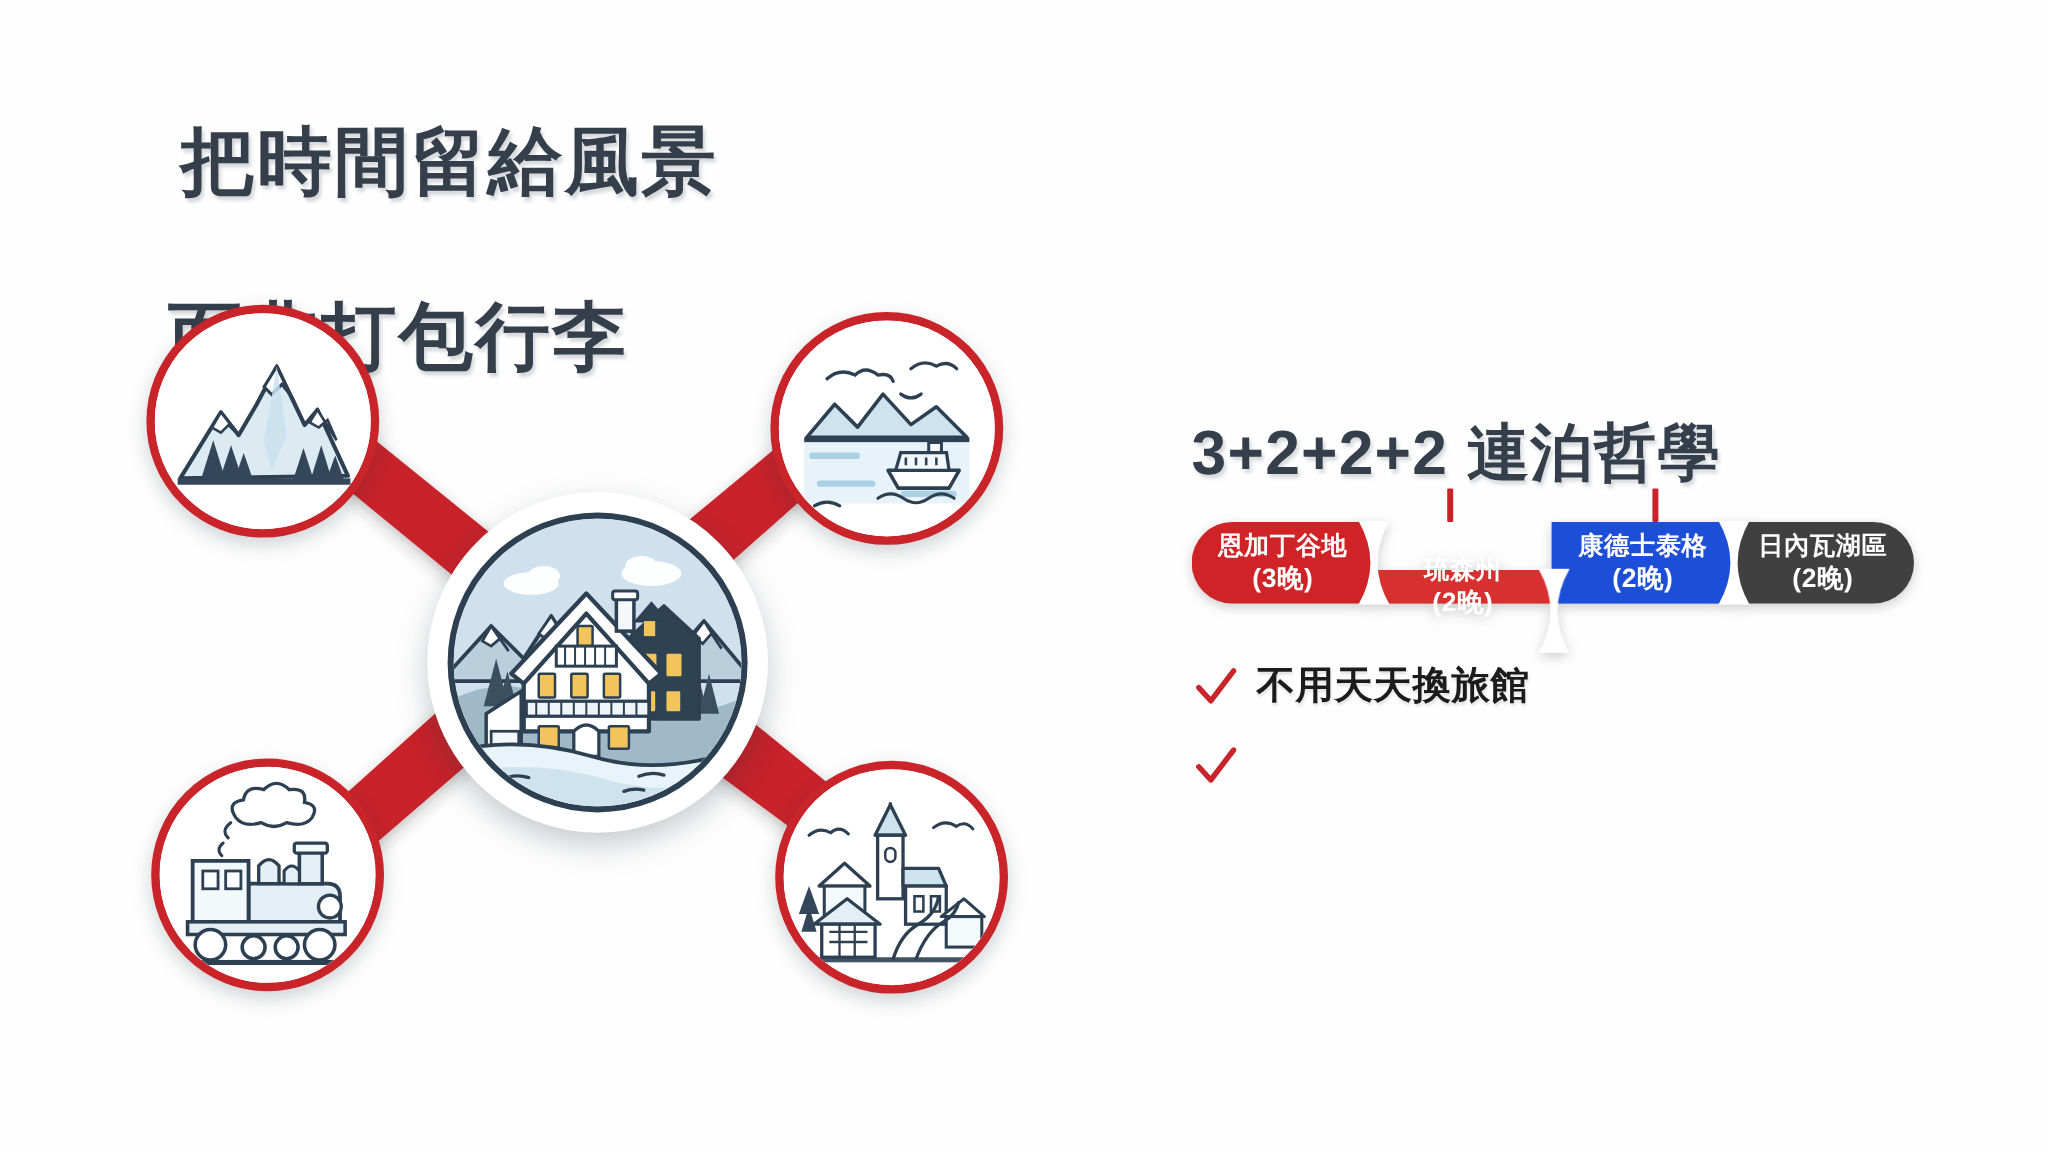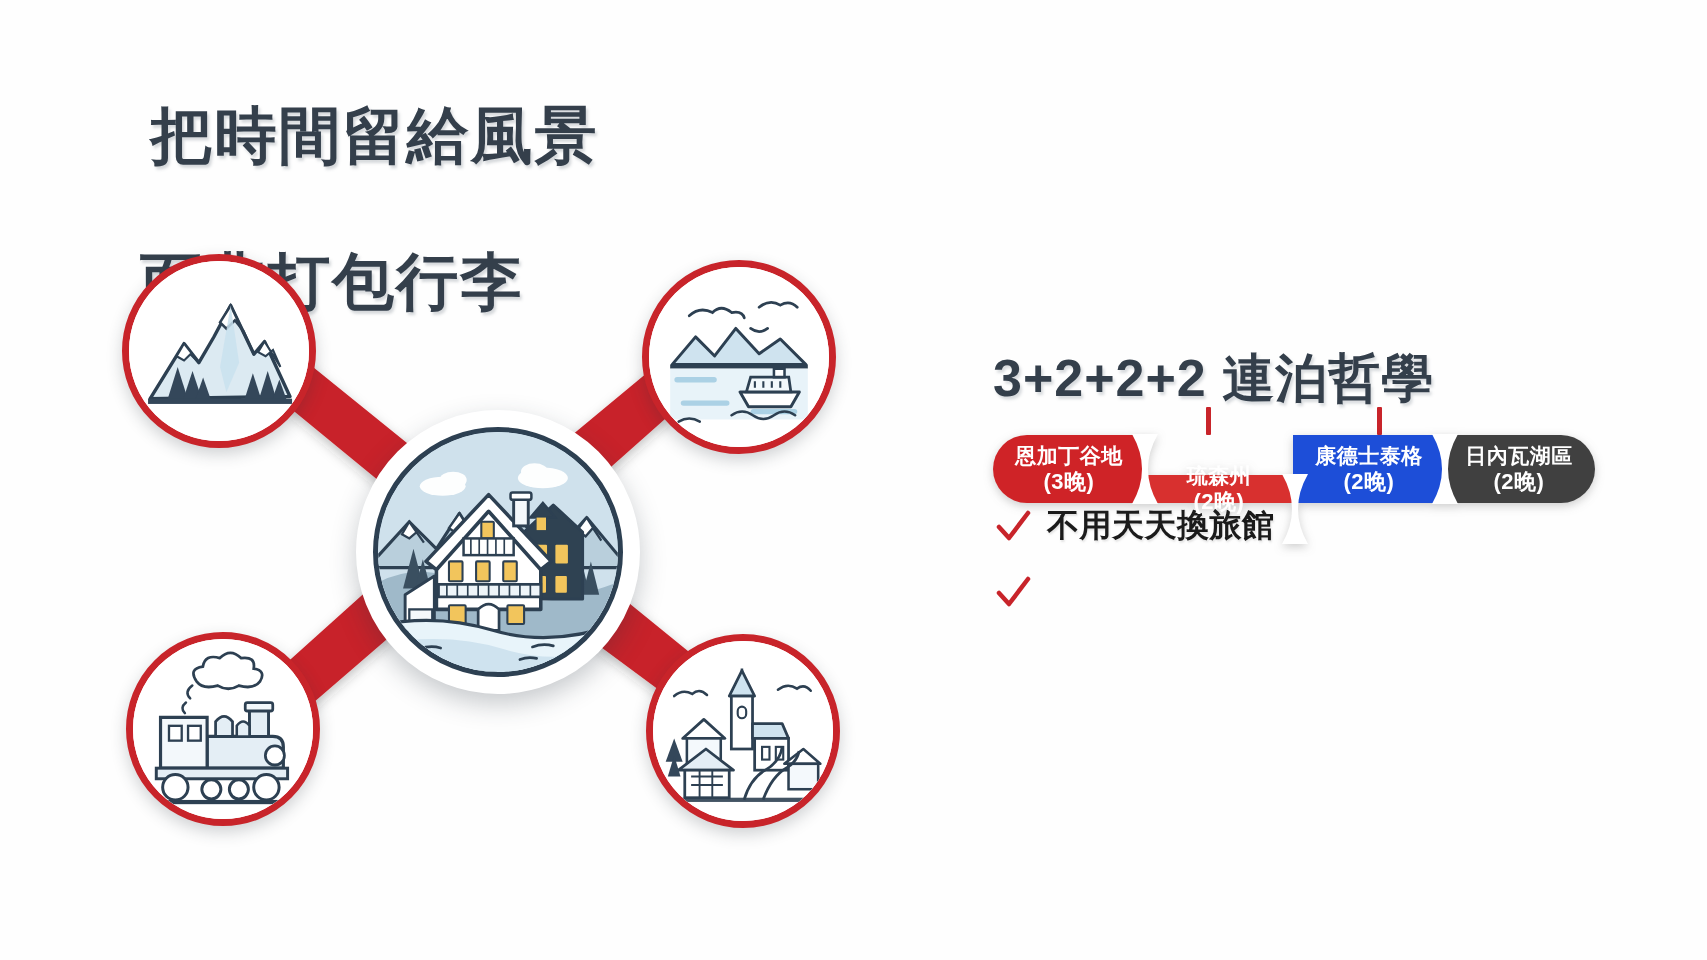--- a/index.html
+++ b/index.html
@@ -160,21 +160,21 @@
     font-size: 21px;
     font-weight: 700;
     letter-spacing: 0.5px;
   }
   .chip-nights {
     font-size: 22px;
     font-weight: 700;
     letter-spacing: 0.5px;
   }
 
-  .bullets { }
+  .bullets { margin-top: 46px; }
   .bullet {
     display: flex;
     align-items: flex-start;
     margin-bottom: 22px;
   }
   .check {
     flex: 0 0 auto;
     width: 40px;
     height: 40px;
     margin-right: 14px;

